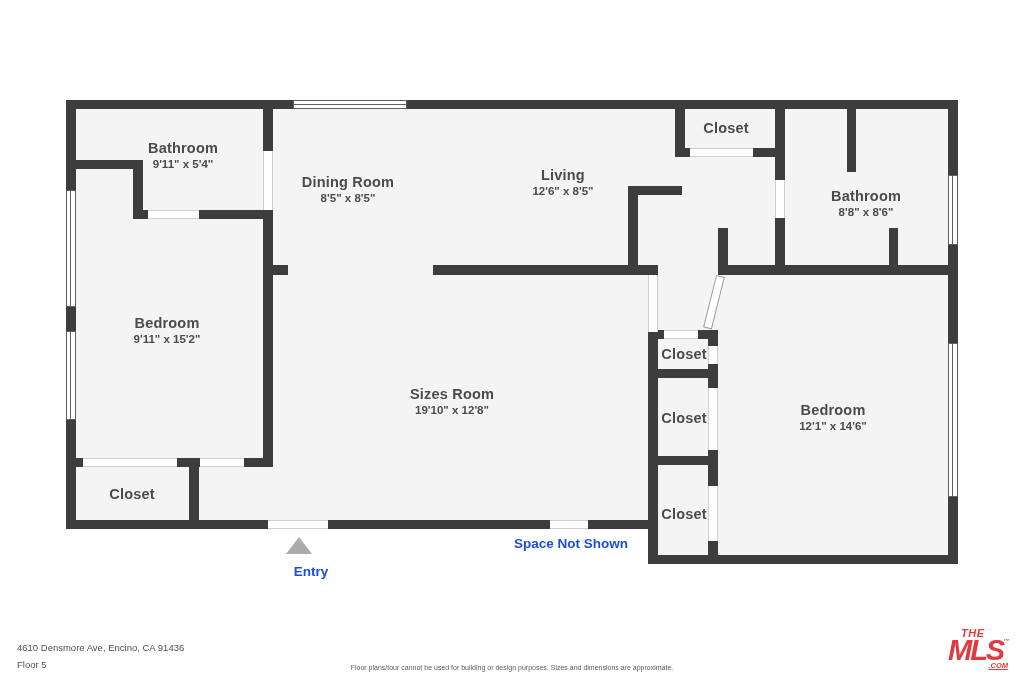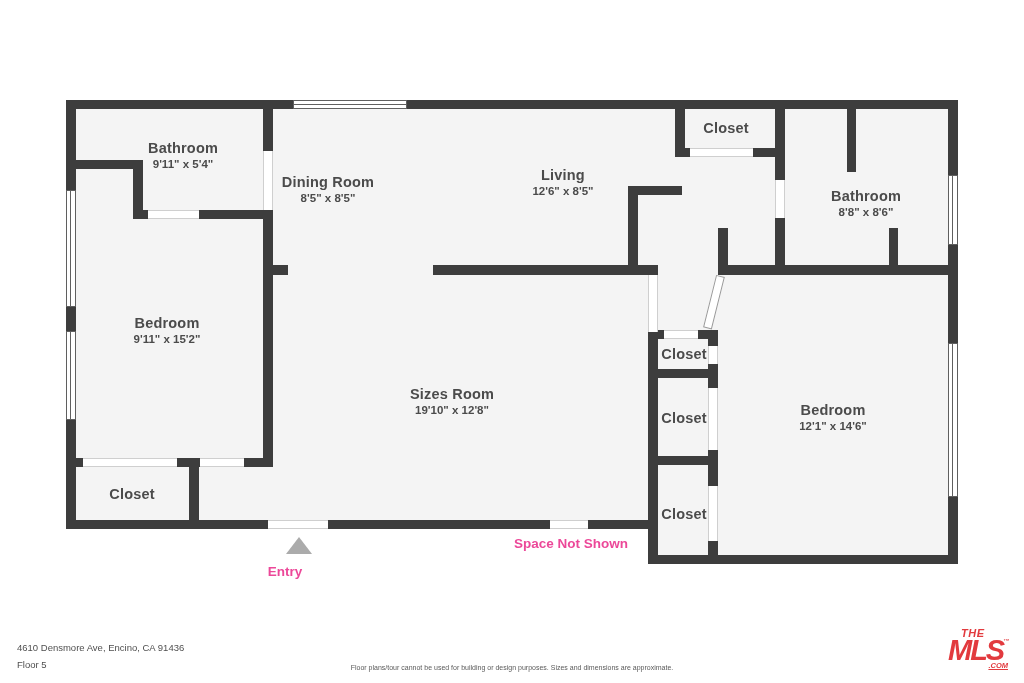--- a/index.html
+++ b/index.html
@@ -20,21 +20,21 @@
   .wv::after{content:"";position:absolute;top:0;bottom:0;left:50%;width:1px;margin-left:-1px;background:#5f5f5f;}
   
   .door-leaf{position:absolute;background:#ffffff;border:1px solid #9a9a9a;box-sizing:border-box;
              transform-origin:50% 0;transform:rotate(14deg);z-index:4;}
   
   .room-label{position:absolute;transform:translate(-50%,-50%);text-align:center;color:#4b4b4b;
               font-weight:bold;white-space:nowrap;z-index:6;}
   .room-name{display:block;font-size:14.5px;line-height:17px;letter-spacing:.2px;}
   .room-dims{display:block;font-size:11.5px;line-height:14px;}
   .single{font-size:14px;}
-  .annot{position:absolute;transform:translate(-50%,-50%);color:#ec4899;font-weight:bold;
+  .annot{position:absolute;transform:translate(-50%,-50%);color:#1d4ed8;font-weight:bold;
          font-size:13.5px;white-space:nowrap;z-index:6;}
   .entry-arrow{position:absolute;width:0;height:0;border-left:13px solid transparent;
                border-right:13px solid transparent;border-bottom:17px solid #ababab;z-index:6;}
   
   .ft{position:absolute;color:#4f4f4f;font-weight:normal;white-space:nowrap;}
   .ft-address{left:17px;top:642px;font-size:9.5px;}
   .ft-floor{left:17px;top:659px;font-size:9.5px;}
   .ft-disclaimer{left:50%;transform:translateX(-50%);top:664px;font-size:7px;color:#5a5a5a;}
   
   .logo{position:absolute;right:16px;top:628px;width:60px;color:#e23a3e;font-weight:bold;
@@ -109,21 +109,21 @@
   <span class="wh" style="left:293px;top:100px;width:114px;height:9px"></span>
   <span class="wv" style="left:66px;top:190px;width:10px;height:117px"></span>
   <span class="wv" style="left:66px;top:331px;width:10px;height:89px"></span>
   <span class="wv" style="left:948px;top:175px;width:10px;height:70px"></span>
   <span class="wv" style="left:948px;top:343px;width:10px;height:154px"></span>
 
   <div class="room-label" style="left:183px;top:155px">
     <span class="room-name">Bathroom</span>
     <span class="room-dims">9'11" x 5'4"</span>
   </div>
-  <div class="room-label" style="left:328px;top:189px">
+  <div class="room-label" style="left:348px;top:189px">
     <span class="room-name">Dining Room</span>
     <span class="room-dims">8'5" x 8'5"</span>
   </div>
   <div class="room-label" style="left:563px;top:182px">
     <span class="room-name">Living</span>
     <span class="room-dims">12'6" x 8'5"</span>
   </div>
   <div class="room-label single" style="left:726px;top:128px">
     <span class="room-name">Closet</span>
   </div>
@@ -151,21 +151,21 @@
   <div class="room-label" style="left:833px;top:417px">
     <span class="room-name">Bedroom</span>
     <span class="room-dims">12'1" x 14'6"</span>
   </div>
   <div class="room-label single" style="left:132px;top:494px">
     <span class="room-name">Closet</span>
   </div>
 
   <div class="annot" style="left:571px;top:543px">Space Not Shown</div>
   <div class="entry-arrow" style="left:286px;top:537px"></div>
-  <div class="annot" style="left:285px;top:571px">Entry</div>
+  <div class="annot" style="left:311px;top:571px">Entry</div>
 
   <div class="ft ft-address">4610 Densmore Ave, Encino, CA 91436</div>
   <div class="ft ft-floor">Floor 5</div>
   <div class="ft ft-disclaimer">Floor plans/tour cannot be used for building or design purposes. Sizes and dimensions are approximate.</div>
 
   <div class="logo">
     <span class="logo-the">THE</span>
     <span class="logo-mls-row">
       <span class="logo-mls">MLS</span><span class="logo-tm">™</span>
     </span>

